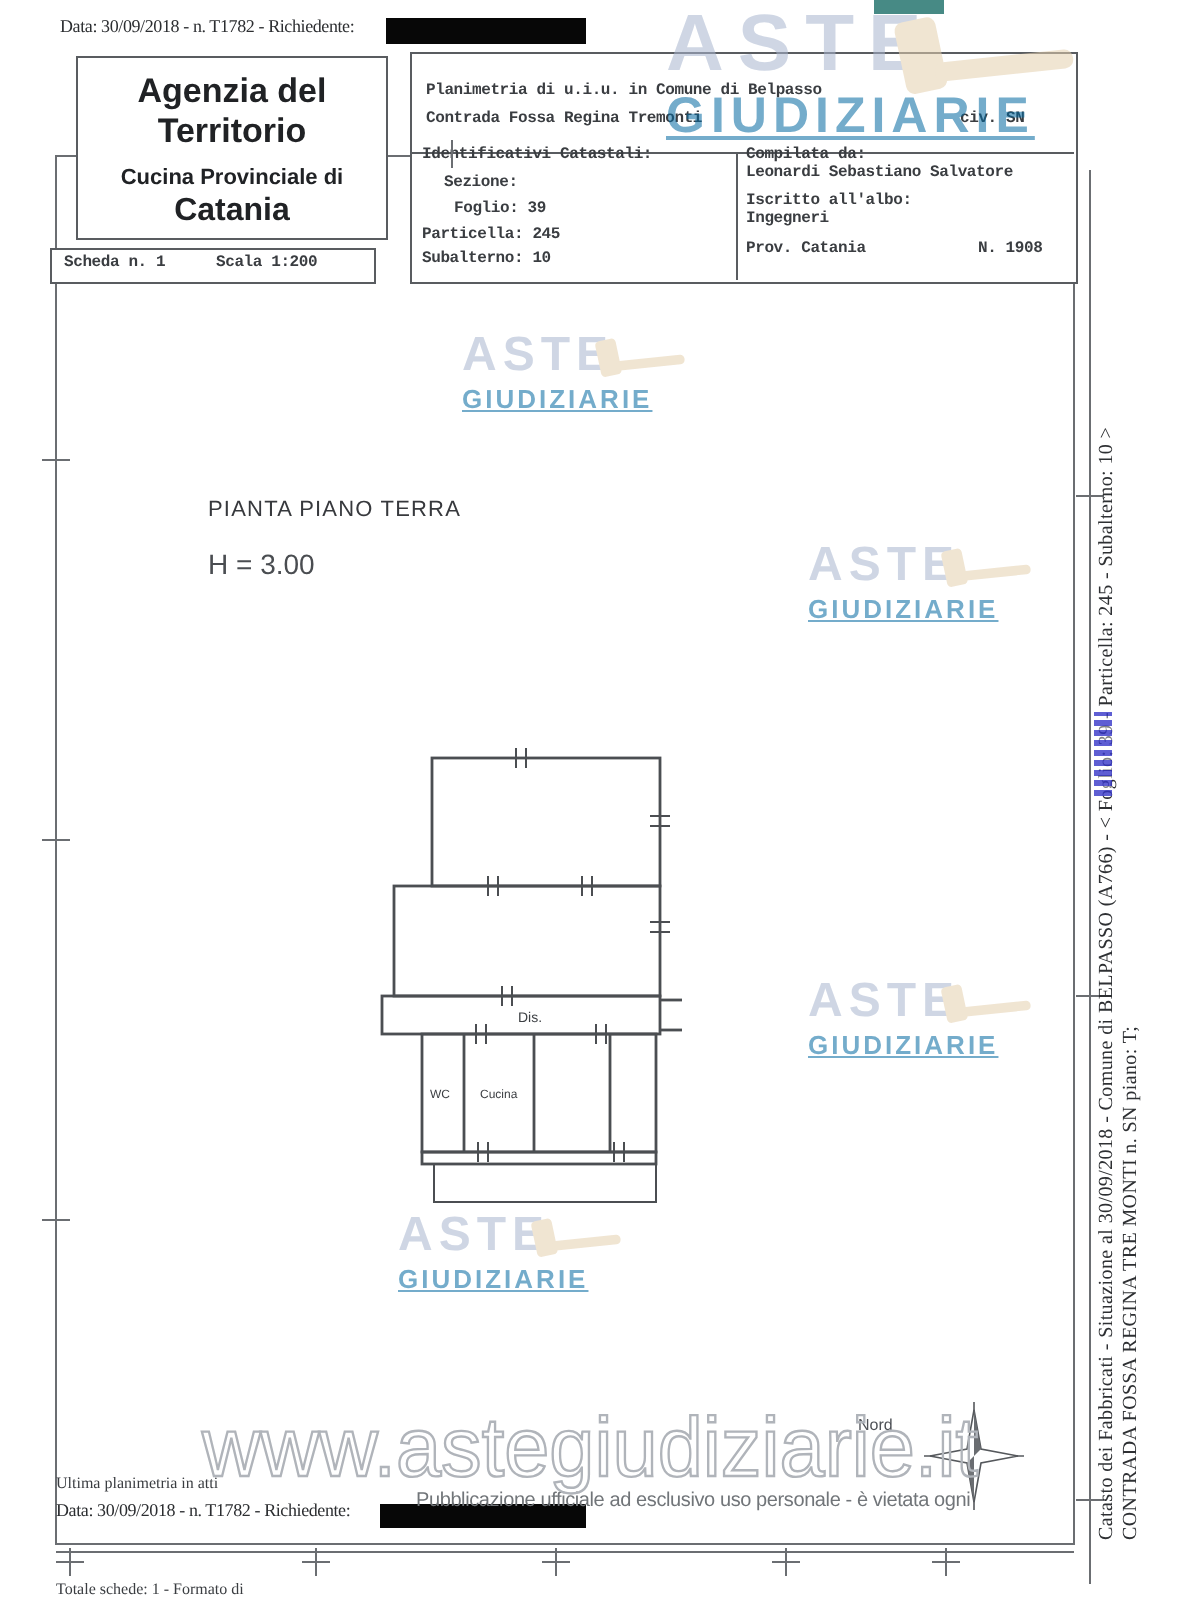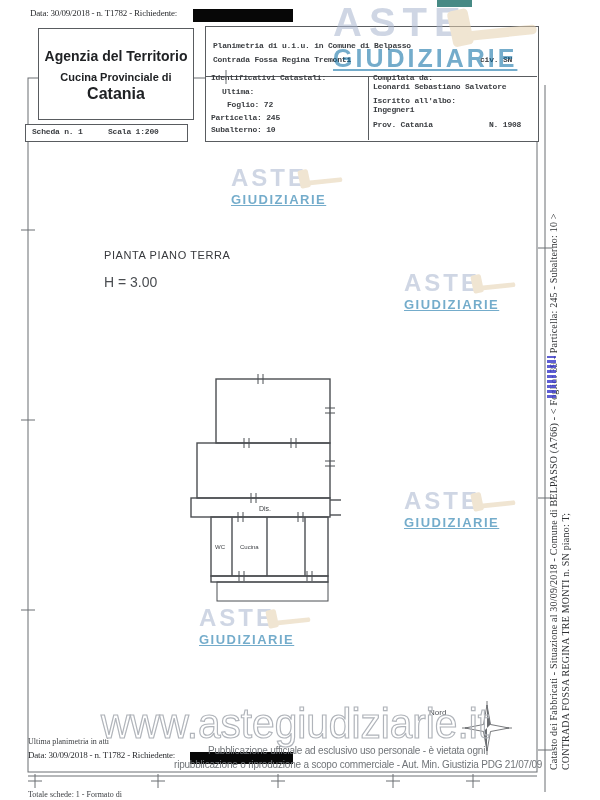--- a/index.html
+++ b/index.html
@@ -81,36 +81,36 @@
           <line x1="473" y1="774" x2="473" y2="788"></line>
       </g>
     </g>
   </svg>
 
   <div class="abs serif-sm" style="left:30px;top:8px">Data: 30/09/2018 - n. T1782 - Richiedente:</div>
   <div class="abs redact" style="left:193px;top:9px;width:100px;height:13px"></div>
   <div class="abs teal"></div>
 
   <div class="abs box agency-box">
-    <div style="margin-top:19px;font-size:14px">Agenzia del Territorio</div>
+    <div style="margin-top:7px;font-size:17px">Agenzia del Territorio</div>
     <div style="margin-top:7px;font-size:11px">Cucina Provinciale di</div>
     <div style="margin-top:2px;font-size:16px">Catania</div>
   </div>
 
   <div class="abs box decl-box"></div>
   <div class="abs decl-hdiv"></div>
   <div class="abs decl-vdiv"></div>
 
   <div class="abs mono" style="left:213px;top:41px">Planimetria di u.i.u. in Comune di Belpasso</div>
   <div class="abs mono" style="left:213px;top:55px">Contrada Fossa Regina Tremonti</div>
   <div class="abs mono" style="left:480px;top:55px">civ. SN</div>
 
   <div class="abs mono" style="left:211px;top:73px">Identificativi Catastali:</div>
-  <div class="abs mono" style="left:222px;top:87px">Ultima:</div>
-  <div class="abs mono" style="left:227px;top:100px">Foglio: 72</div>
+  <div class="abs mono" style="left:222px;top:87px">Sezione:</div>
+  <div class="abs mono" style="left:227px;top:100px">Foglio: 39</div>
   <div class="abs mono" style="left:211px;top:113px">Particella: 245</div>
   <div class="abs mono" style="left:211px;top:125px">Subalterno: 10</div>
 
   <div class="abs mono" style="left:373px;top:73px">Compilata da:</div>
   <div class="abs mono" style="left:373px;top:82px">Leonardi Sebastiano Salvatore</div>
   <div class="abs mono" style="left:373px;top:96px">Iscritto all'albo:</div>
   <div class="abs mono" style="left:373px;top:105px">Ingegneri</div>
   <div class="abs mono" style="left:373px;top:120px">Prov. Catania</div>
   <div class="abs mono" style="left:489px;top:120px">N. 1908</div>
 
@@ -174,21 +174,20 @@
     </g>
     <polygon points="28,5 31.5,24.5 28,28" fill="#6a6d71"></polygon>
     <polygon points="28,51 24.5,31.5 28,28" fill="#6a6d71"></polygon>
   </svg>
 
   <div class="abs serif-xs foot1">Ultima planimetria in atti</div>
   <div class="abs serif-sm foot2">Data: 30/09/2018 - n. T1782 - Richiedente:</div>
   <div class="abs serif-xs foot3">Totale schede: 1 - Formato di</div>
   <div class="abs redact" style="left:190px;top:752px;width:103px;height:12px"></div>
   <div class="abs notice notice1">Pubblicazione ufficiale ad esclusivo uso personale - è vietata ogni</div>
-  <div class="abs notice notice2">ripubblicazione o riproduzione a scopo commerciale - Aut. Min. Giustizia PDG 21/07/09</div>
 
   <div class="abs vcap">
     <div>Catasto dei Fabbricati - Situazione al 30/09/2018 - Comune di BELPASSO (A766) - &lt; Foglio: 39 - Particella: 245 - Subalterno: 10 &gt;</div>
     <div>CONTRADA FOSSA REGINA TRE MONTI n. SN piano: T;</div>
   </div>
   <div class="abs blue-stamp"></div>
 
   <div class="abs wm wm-logo wm-big" style="left:333px;top:2px">
     <div class="wm-aste">ASTE</div>
     <div class="wm-giud" style="margin-top:4px">GIUDIZIARIE</div>

